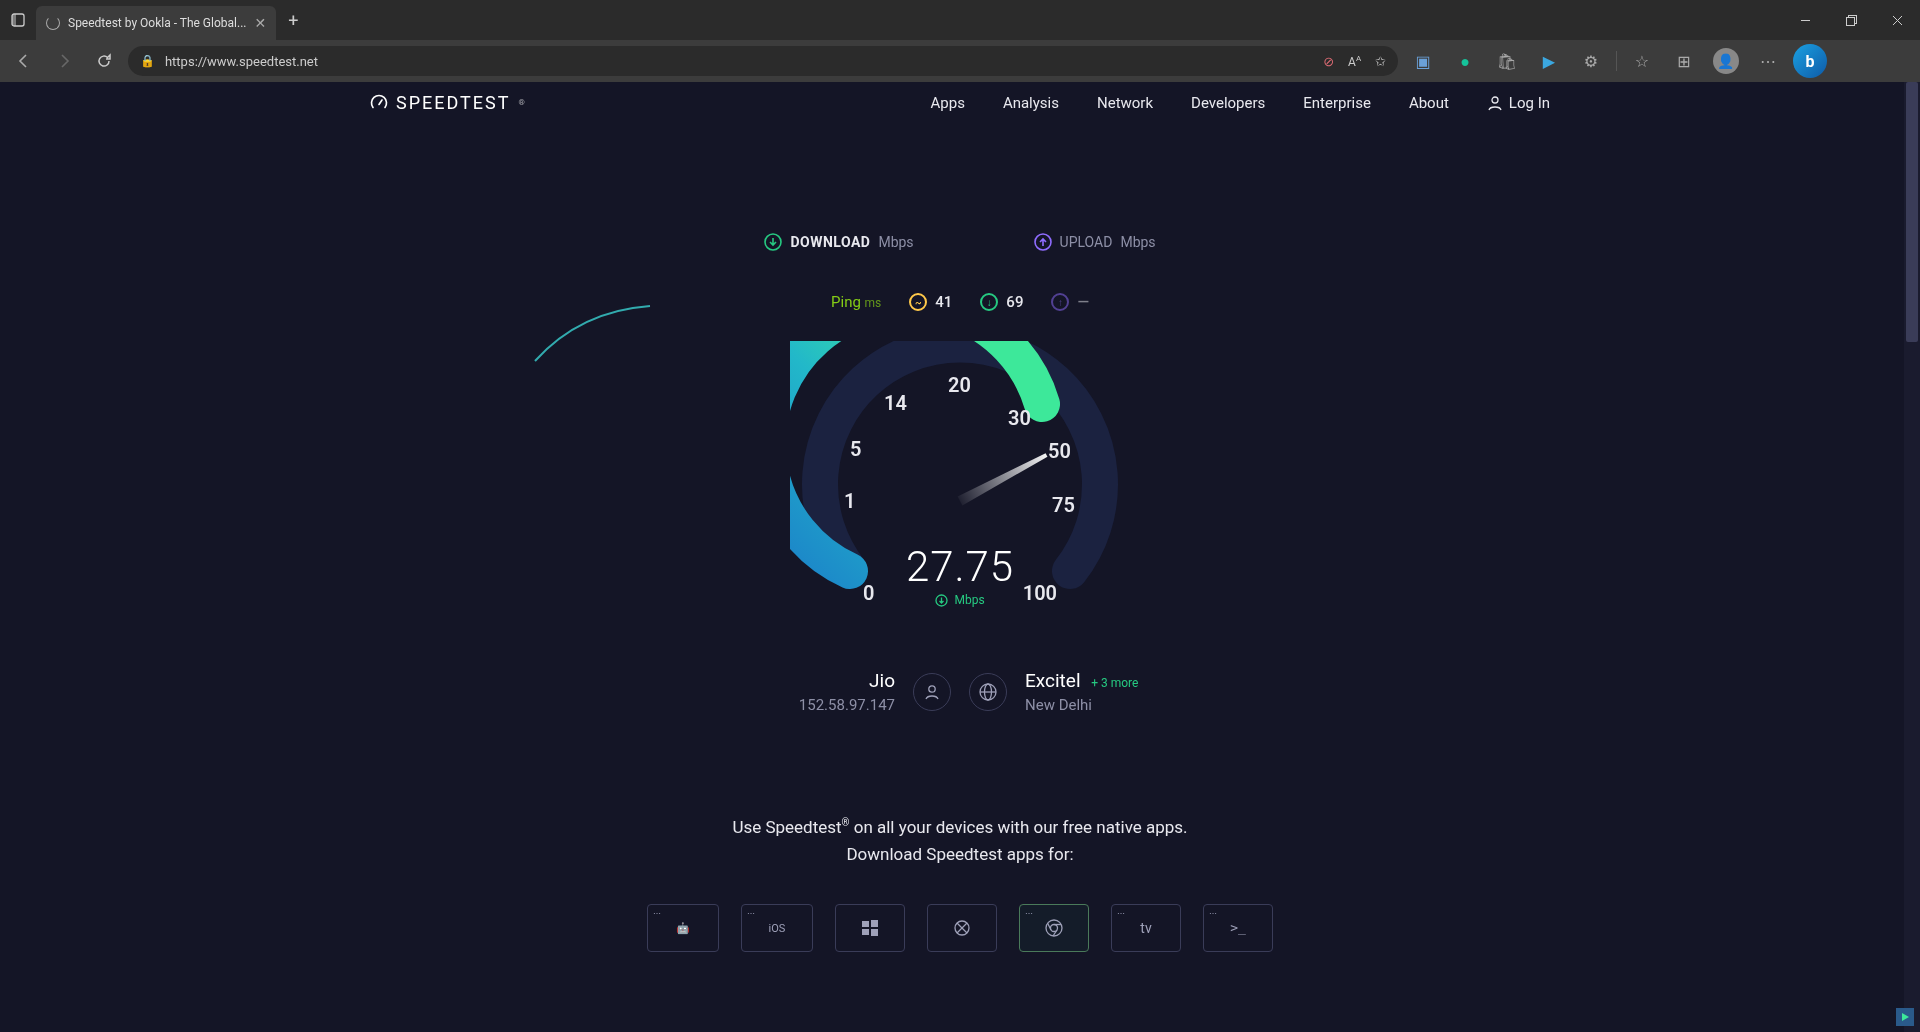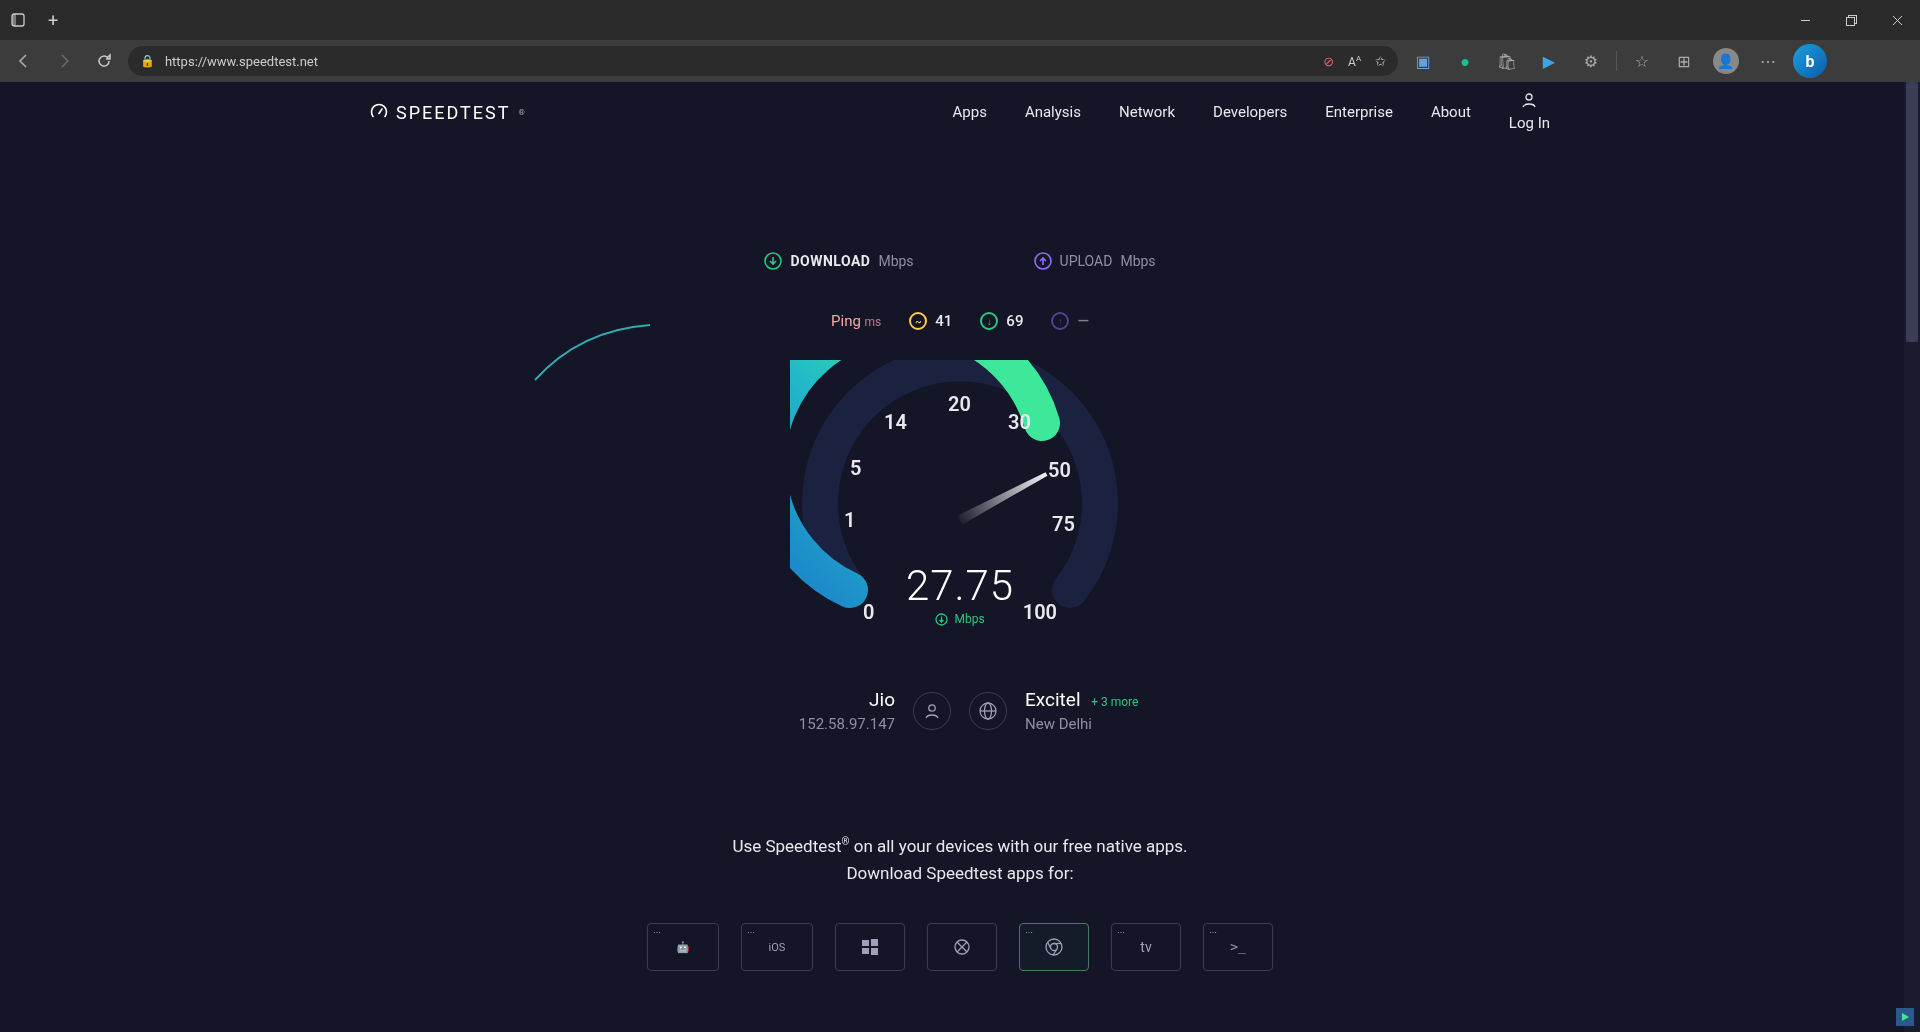--- a/index.html
+++ b/index.html
@@ -27,29 +27,29 @@
 
 
 .page { background: #141526; height: calc(1032px - 82px); overflow-y: auto; position: relative; }
 .container { max-width: 1200px; margin: 0 auto; padding-top: 10px; }
 
 .header { display: flex; align-items: center; padding: 0 10px; }
 .logo { display: flex; align-items: center; gap: 8px; letter-spacing: 2px; font-size: 18px; font-weight: 400; }
 .logo svg { width: 18px; height: 18px; }
 .nav { margin-left: auto; display: flex; gap: 38px; align-items: center; font-size: 15px; color: #e8e8ee; }
 .nav a { color: #e8e8ee; text-decoration: none; cursor: pointer; }
-.login { display: flex; align-items: center; gap: 6px; cursor: pointer; flex-direction: column; }
+.login { display: flex; align-items: center; gap: 6px; cursor: pointer; }
 
 .metrics-top { display: flex; justify-content: center; gap: 120px; margin-top: 120px; font-size: 14px; }
 .metric-top { display:flex; align-items:center; gap:8px; color:#8d8fa6;}
 .metric-top .dl-label { font-weight: 700; letter-spacing: 0.5px; color:#e8e8ee;}
 .metric-top-wrap { display:flex; flex-direction:column; }
 
 .ping-row { display:flex; justify-content:center; gap:28px; margin-top: 42px; align-items:center; font-size:15px;}
-.ping-label { color:#fca5a5; }
+.ping-label { color:#84cc16; }
 .ping-label .ms { font-size:12px; opacity:0.7; }
 .ping-item { display:flex; align-items:center; gap:8px; color:#e8e8ee; font-weight:500;}
 .ping-icon { width:18px; height:18px; border:2px solid; border-radius:50%; display:flex;align-items:center;justify-content:center; font-size:10px;}
 .pi-idle { border-color:#ffc94a; color:#ffc94a;}
 .pi-down { border-color:#26c981; color:#26c981;}
 .pi-up { border-color:#8f6cff; color:#8f6cff;}
 
 .gauge-wrap { position:relative; width:340px; height:300px; margin: 30px auto 0; }
 .gauge-wrap .trail { position:absolute; left:-260px; top:-40px; }
 .gauge-readout { position:absolute; bottom:34px; left:0; right:0; text-align:center; }
@@ -82,20 +82,25 @@
 </style>
 </head>
 <body>
 
 <div class="browser-top">
   <div class="tab-button">
     <svg width="14" height="14" viewBox="0 0 14 14">
         <rect x="1" y="1" width="12" height="12" rx="2" fill="none" stroke="#ccc" stroke-width="1.3"></rect>
         <rect x="1" y="1" width="4" height="12" fill="#ccc" opacity="0.5"></rect>
       </svg>
+  </div>
+  <div class="tab">
+    <span class="tab-icon"></span>
+    <span>Speedtest by Ookla - The Global...</span>
+    <span class="tab-close">✕</span>
   </div>
   <div class="new-tab">+</div>
   <div class="window-controls">
     <div class="win-btn">
         <svg width="11" height="11">
           <line x1="1" y1="5.5" x2="10" y2="5.5" stroke="#ccc" stroke-width="1"></line>
         </svg>
       </div>
     <div class="win-btn">
         <svg width="11" height="11">
@@ -256,21 +261,21 @@
         <g transform="translate(170,160) rotate(-28)">
           <polygon points="0,-5 98,-2 98,2 0,5" fill="url(#needlegrad)"></polygon>
         </g>
       </svg>
       <div class="gauge-labels">
         <span class="gl" style="left:73px; bottom:36px">0</span>
         <span class="gl" style="left:54px; top:148px">1</span>
         <span class="gl" style="left:60px; top:96px">5</span>
         <span class="gl" style="left:94px; top:50px">14</span>
         <span class="gl" style="left:158px; top:32px">20</span>
-        <span class="gl" style="left:218px; top:50px">30</span>
+        <span class="gl" style="left:218px; top:65px">30</span>
         <span class="gl" style="left:258px; top:98px">50</span>
         <span class="gl" style="left:262px; top:152px">75</span>
         <span class="gl" style="right:73px; bottom:36px">100</span>
       </div>
       <div class="gauge-readout">
         <div class="gauge-value">27.75</div>
         <div class="gauge-unit">
           <svg width="13" height="13" viewBox="0 0 13 13">
               <circle cx="6.5" cy="6.5" r="5.5" fill="none" stroke="#26c981" stroke-width="1.3"></circle>
               <path d="M6.5 3.5v5m-2-1.5l2 2 2-2" fill="none" stroke="#26c981" stroke-width="1.3"></path>

